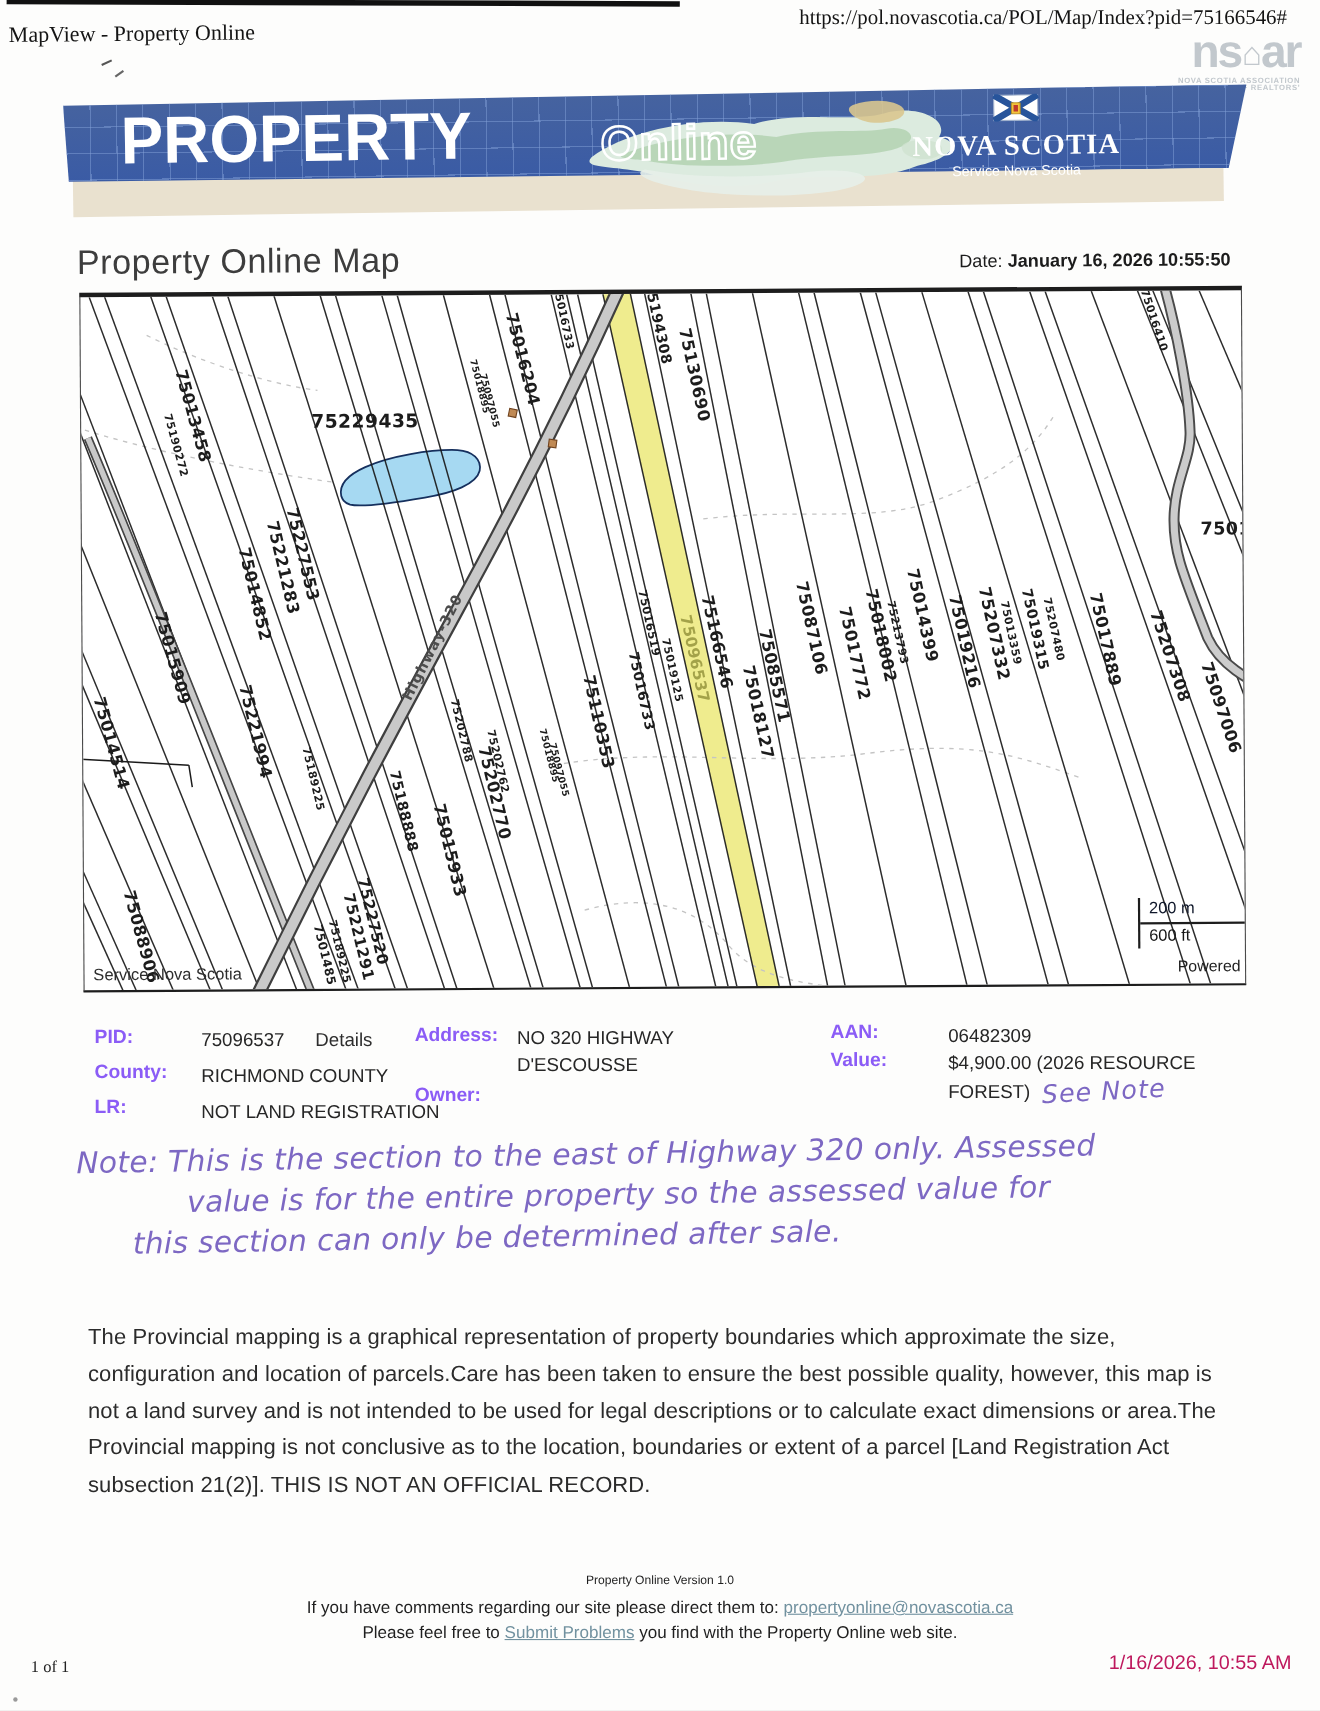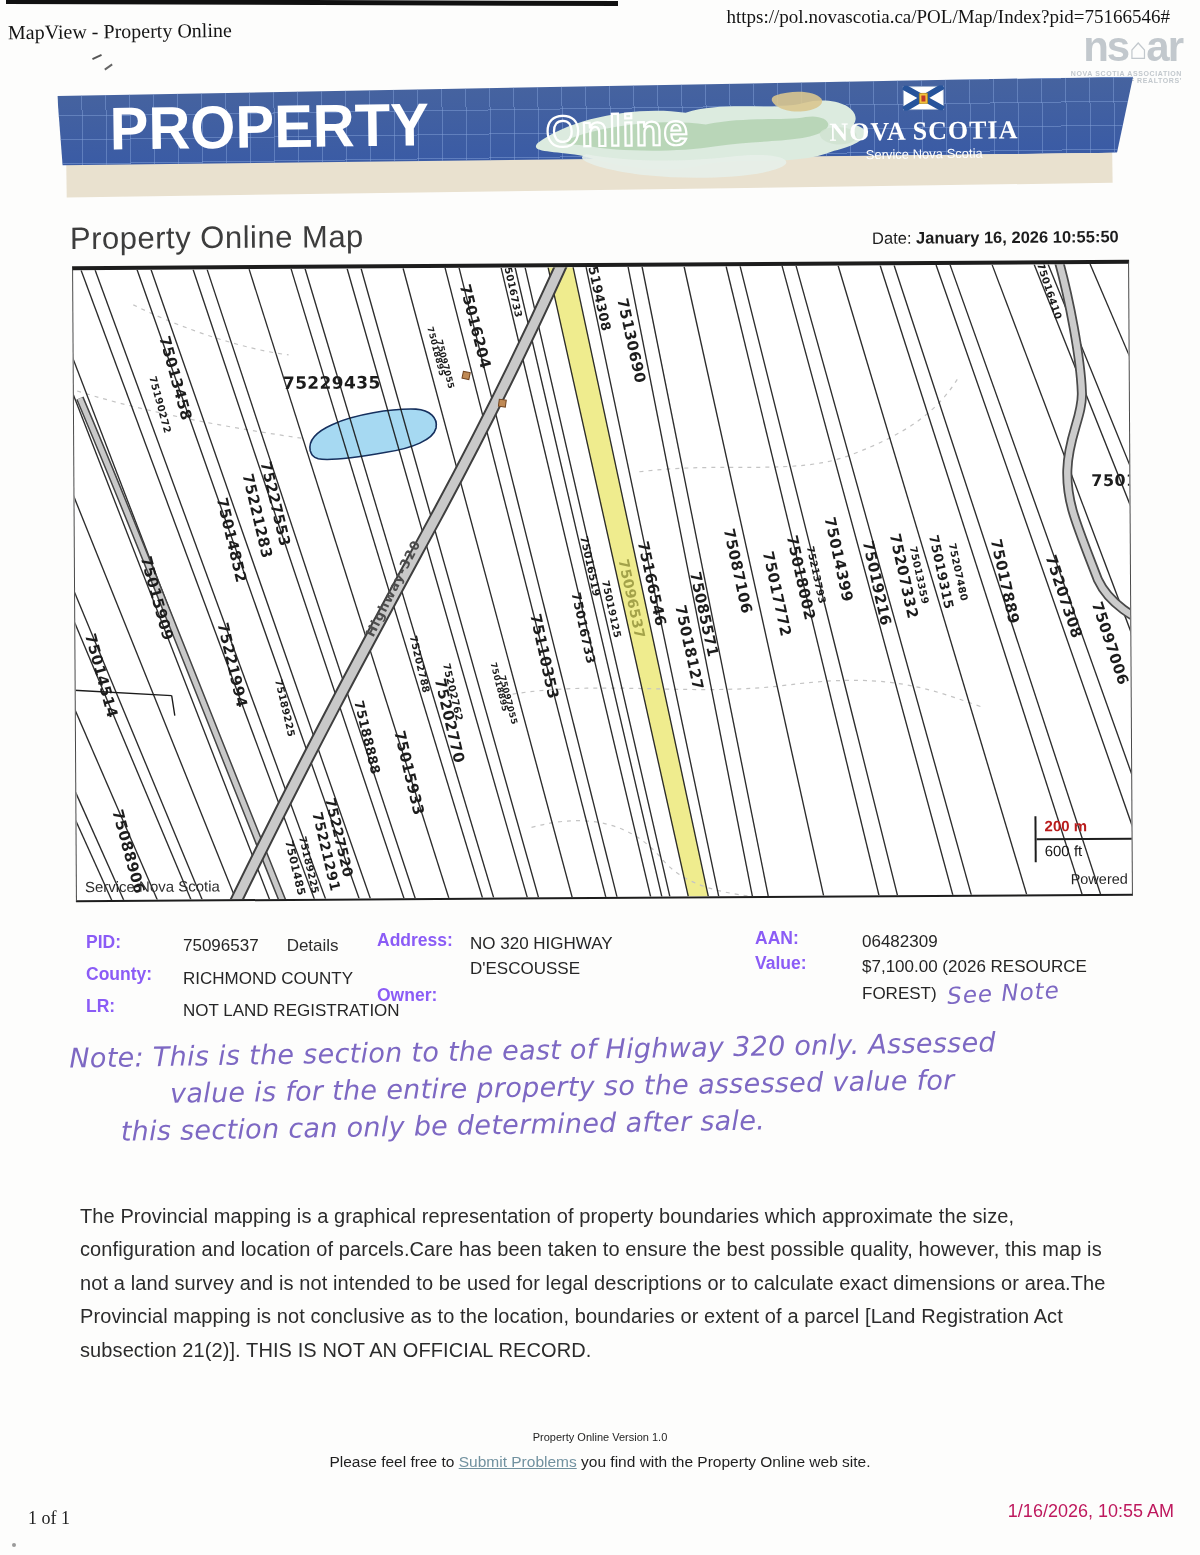--- a/index.html
+++ b/index.html
@@ -9,21 +9,21 @@
 
   
   .scan-bar{left:6px;top:0;width:612px;height:5px;background:#111;transform:rotate(.2deg);}
   .scan-tick1{left:92px;top:56px;width:10px;height:2px;background:#555;transform:rotate(-25deg);}
   .scan-tick2{left:104px;top:66px;width:9px;height:2px;background:#666;transform:rotate(-35deg);}
   .scan-dot{left:12px;top:1543px;width:4px;height:4px;background:#9a9a9a;border-radius:50%;}
 
   
   .ph-title{left:8px;top:20px;font-family:"Liberation Serif",serif;font-size:20px;color:#141414;transform:rotate(-.6deg);}
   .ph-url{right:30px;top:6px;font-family:"Liberation Serif",serif;font-size:19px;color:#141414;}
-  .pf-left{left:28px;top:1508px;font-family:"Liberation Serif",serif;font-size:18px;color:#222;}
+  .pf-left{left:28px;top:1508px;font-family:"Liberation Serif",serif;font-size:15px;color:#222;}
   .pf-right{right:26px;top:1501px;font-family:Liberation Sans, sans-serif;font-size:18px;color:#be185d;}
 
   
   .nsar{right:18px;top:26px;width:160px;text-align:right;color:#c2c8cd;line-height:1;}
   .nsar-txt{font-size:42px;font-weight:700;letter-spacing:-2px;}
   .nsar-house{font-size:30px;vertical-align:2px;margin:0 1px;}
   .nsar-tag{font-size:7px;letter-spacing:.6px;color:#c2c8cd;margin-top:2px;font-weight:700;}
 
   
   .banner{left:58px;top:84px;width:1076px;height:116px;transform:rotate(-.8deg);}
@@ -50,21 +50,21 @@
 
   
   .map-box{left:74px;top:263px;width:1057px;height:636px;box-sizing:border-box;background:#fff;
     border-top:4px solid #1d1d1d;border-left:1px solid #4a4a4a;border-right:1px solid #4a4a4a;border-bottom:2px solid #1d1d1d;
     transform:rotate(-.35deg);overflow:hidden;}
   .map-box svg{display:block;}
   .map-attrib{position:absolute;left:8px;bottom:5px;font-size:15px;color:#2d2d2d;}
   .map-powered{position:absolute;right:4px;bottom:7px;font-size:14.5px;color:#1f1f1f;}
   .map-scale{position:absolute;left:958px;top:552px;width:96px;height:46px;border-left:2px solid #1d1d1d;}
   .map-scale-line{position:absolute;left:0;top:22px;width:96px;border-top:2px solid #1d1d1d;}
-  .map-scale-top{position:absolute;left:8px;top:1px;font-size:15px;font-weight:700;color:#b91c1c;}
+  .map-scale-top{position:absolute;left:8px;top:1px;font-size:15px;font-weight:400;color:#0f172a;}
   .map-scale-bottom{position:absolute;left:8px;top:26px;font-size:15px;font-weight:400;color:#161616;}
   .plbl{font-family:"DejaVu Sans",sans-serif;font-weight:700;text-anchor:middle;letter-spacing:.4px;}
   .roadlbl{letter-spacing:1px;font-weight:700;}
 
   
   .dlbl{font-size:17.5px;font-weight:700;color:#8b5cf6;}
   .dval{font-size:17px;color:#262626;line-height:25px;}
   .pid-label{left:86px;top:932px;} .pid-value{left:183px;top:933px;}
   .details-link{margin-left:28px;color:#2d2d2d;}
   .county-label{left:86px;top:964px;} .county-value{left:183px;top:966px;}
@@ -291,33 +291,34 @@
   <div class="abs dlbl address-label">Address:</div>
   <div class="abs dval address-value">
     <div>NO 320 HIGHWAY</div>
     <div>D'ESCOUSSE</div>
   </div>
   <div class="abs dlbl owner-label">Owner:</div>
   <div class="abs dlbl aan-label">AAN:</div>
   <div class="abs dval aan-value">06482309</div>
   <div class="abs dlbl value-label">Value:</div>
   <div class="abs dval value-value">
-    <div>$7,100.00 (2026 RESOURCE</div>
+    <div>$4,900.00 (2026 RESOURCE</div>
     <div><span>FOREST)</span><span class="hand see-note" style="color: rgb(125, 104, 195);">See Note</span></div>
   </div>
 
   <div class="abs note hand" style="color: rgb(125, 104, 195);">
     <div class="note-l1">Note: This is the section to the east of Highway 320 only. Assessed</div>
     <div class="note-l2">value is for the entire property so the assessed value for</div>
     <div class="note-l3">this section can only be determined after sale.</div>
   </div>
 
   <div class="abs disclaimer">The Provincial mapping is a graphical representation of property boundaries which approximate the size, configuration and location of parcels.Care has been taken to ensure the best possible quality, however, this map is not a land survey and is not intended to be used for legal descriptions or to calculate exact dimensions or area.The Provincial mapping is not conclusive as to the location, boundaries or extent of a parcel [Land Registration Act subsection 21(2)]. THIS IS NOT AN OFFICIAL RECORD.</div>
 
   <div class="abs site-footer">
     <div class="sf-title">Property Online Version 1.0</div>
+    <div class="sf-line"><span>If you have comments regarding our site please direct them to: </span><span class="lnk">propertyonline@novascotia.ca</span></div>
     <div class="sf-line"><span>Please feel free to </span><span class="lnk">Submit Problems</span><span> you find with the Property Online web site.</span></div>
   </div>
 
   <div class="abs pf-left">1 of 1</div>
   <div class="abs pf-right">1/16/2026, 10:55 AM</div>
 
 </div>
 
 </body></html>

